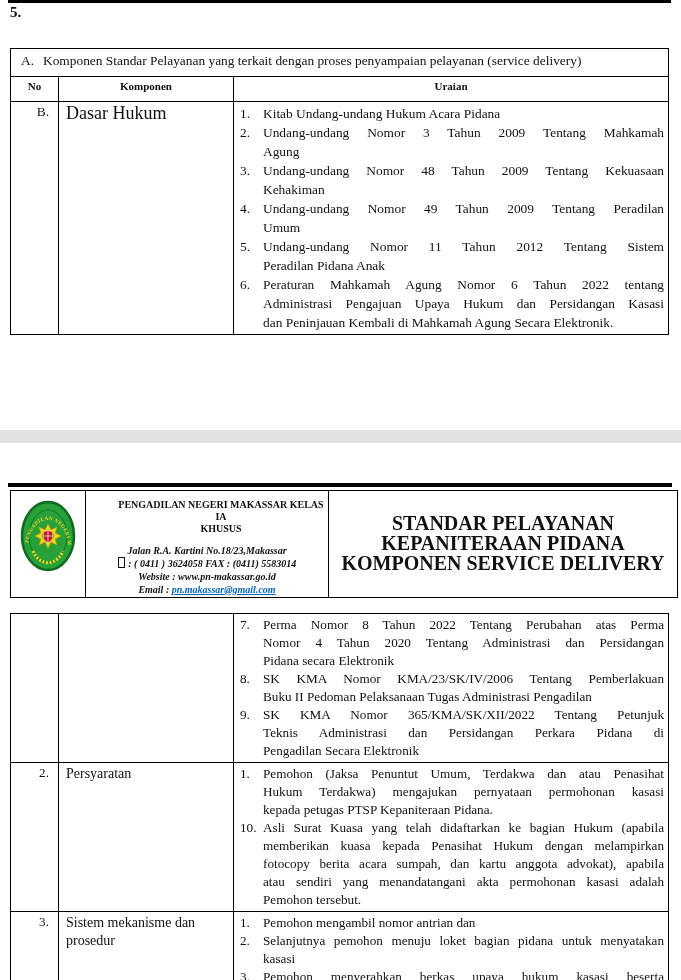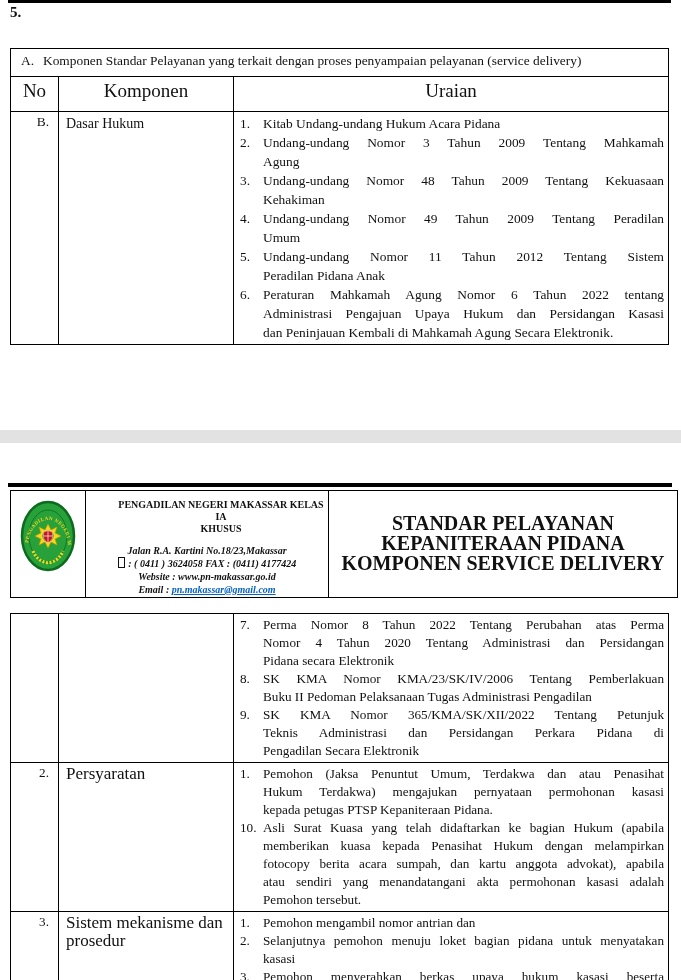--- a/index.html
+++ b/index.html
@@ -13,23 +13,23 @@
   .top-rule{top:0;left:8px;width:663px;height:3px;background:#000;}
   .heading{top:4px;left:10px;display:flex;font-weight:bold;font-size:15px;}
   .heading .h-num{width:28px;}
   
   table.doc{border-collapse:collapse;table-layout:fixed;width:658px;}
   table.doc td,table.doc th{border:1px solid #000;vertical-align:top;}
   .col-no{width:48px;} .col-komp{width:175px;} .col-ur{width:435px;}
   .caption-cell{padding:4px 8px 7px 10px;font-size:13.4px;}
   .caption-flex{display:flex;}
   .caption-flex .cap-label{width:22px;}
-  th.hdr{font-weight:normal;text-align:center;font-size:19px;padding:3px 0 9px 0;vertical-align:top;}
+  th.hdr{font-weight:bold;text-align:center;font-size:11px;padding:3px 0 9px 0;vertical-align:top;}
   td.no-cell{text-align:right;padding:2px 9px 0 0;font-size:13.4px;}
-  td.komp-cell{padding:2px 4px 0 7px;font-size:14px;line-height:19px;}
+  td.komp-cell{padding:2px 4px 0 7px;font-size:18px;line-height:19px;}
   td.ur-cell{padding:2px 3px 2px 4px;}
   
   .u-item{display:flex;font-size:13.4px;line-height:19px;}
   .u-num{flex:0 0 23px;padding-left:2px;}
   .u-txt{flex:1;padding-right:1px;}
   .u-line.jl{text-align:justify;text-align-last:justify;}
   
   .table1{top:48px;left:10px;}
   
   .gray-band{top:430px;left:0;width:681px;height:13px;background:#e2e2e2;}
@@ -42,21 +42,21 @@
   td.lh-info{width:240px;text-align:center;}
   td.lh-title{width:346px;text-align:center;}
   .office-name{margin-top:7px;font-weight:bold;font-size:10px;line-height:12px;margin-left:28px;}
   .addr-block{margin-top:9px;font-weight:bold;font-size:10px;line-height:13px;font-style:italic;}
   .box-glyph{display:inline-block;width:5px;height:9px;border:1px solid #111;vertical-align:-1px;margin-right:1px;}
   .email-link{color:#0563C1;text-decoration:underline;font-weight:bold;}
   .lh-title-inner{margin-top:21px;font-weight:bold;font-size:20px;line-height:20px;}
   
   .table2{top:613px;left:10px;}
   .table2 .u-item{font-size:13.2px;line-height:18px;}
-  .table2 td.komp-cell{line-height:18px;font-size:17px;}
+  .table2 td.komp-cell{line-height:18px;font-size:14px;}
   .table2 td.no-cell{font-size:13.2px;}
 </style>
 </head>
 <body>
 
 <div class="abs top-rule"></div>
 <div class="abs heading">
   <span class="h-num">5.</span>
 </div>
 
@@ -156,21 +156,21 @@
         <line x1="23.6" y1="37" x2="32.4" y2="37" stroke="#ffffff" stroke-width="0.7"></line>
       </svg>
     </td>
     <td class="lh-info">
       <div class="office-name">
         <div>PENGADILAN NEGERI MAKASSAR KELAS IA</div>
         <div>KHUSUS</div>
       </div>
       <div class="addr-block">
         <div>Jalan  R.A. Kartini No.18/23,Makassar</div>
-        <div><span class="box-glyph"></span> <span>: ( 0411 ) 3624058 FAX : (0411) 4177424</span></div>
+        <div><span class="box-glyph"></span> <span>: ( 0411 ) 3624058 FAX : (0411) 5583014</span></div>
         <div>Website : www.pn-makassar.go.id</div>
         <div>
           <span style="font-weight:bold;">Email :</span>
           <a class="email-link" href="#">pn.makassar@gmail.com</a>
         </div>
       </div>
     </td>
     <td class="lh-title">
       <div class="lh-title-inner">
         <div>STANDAR PELAYANAN</div>

